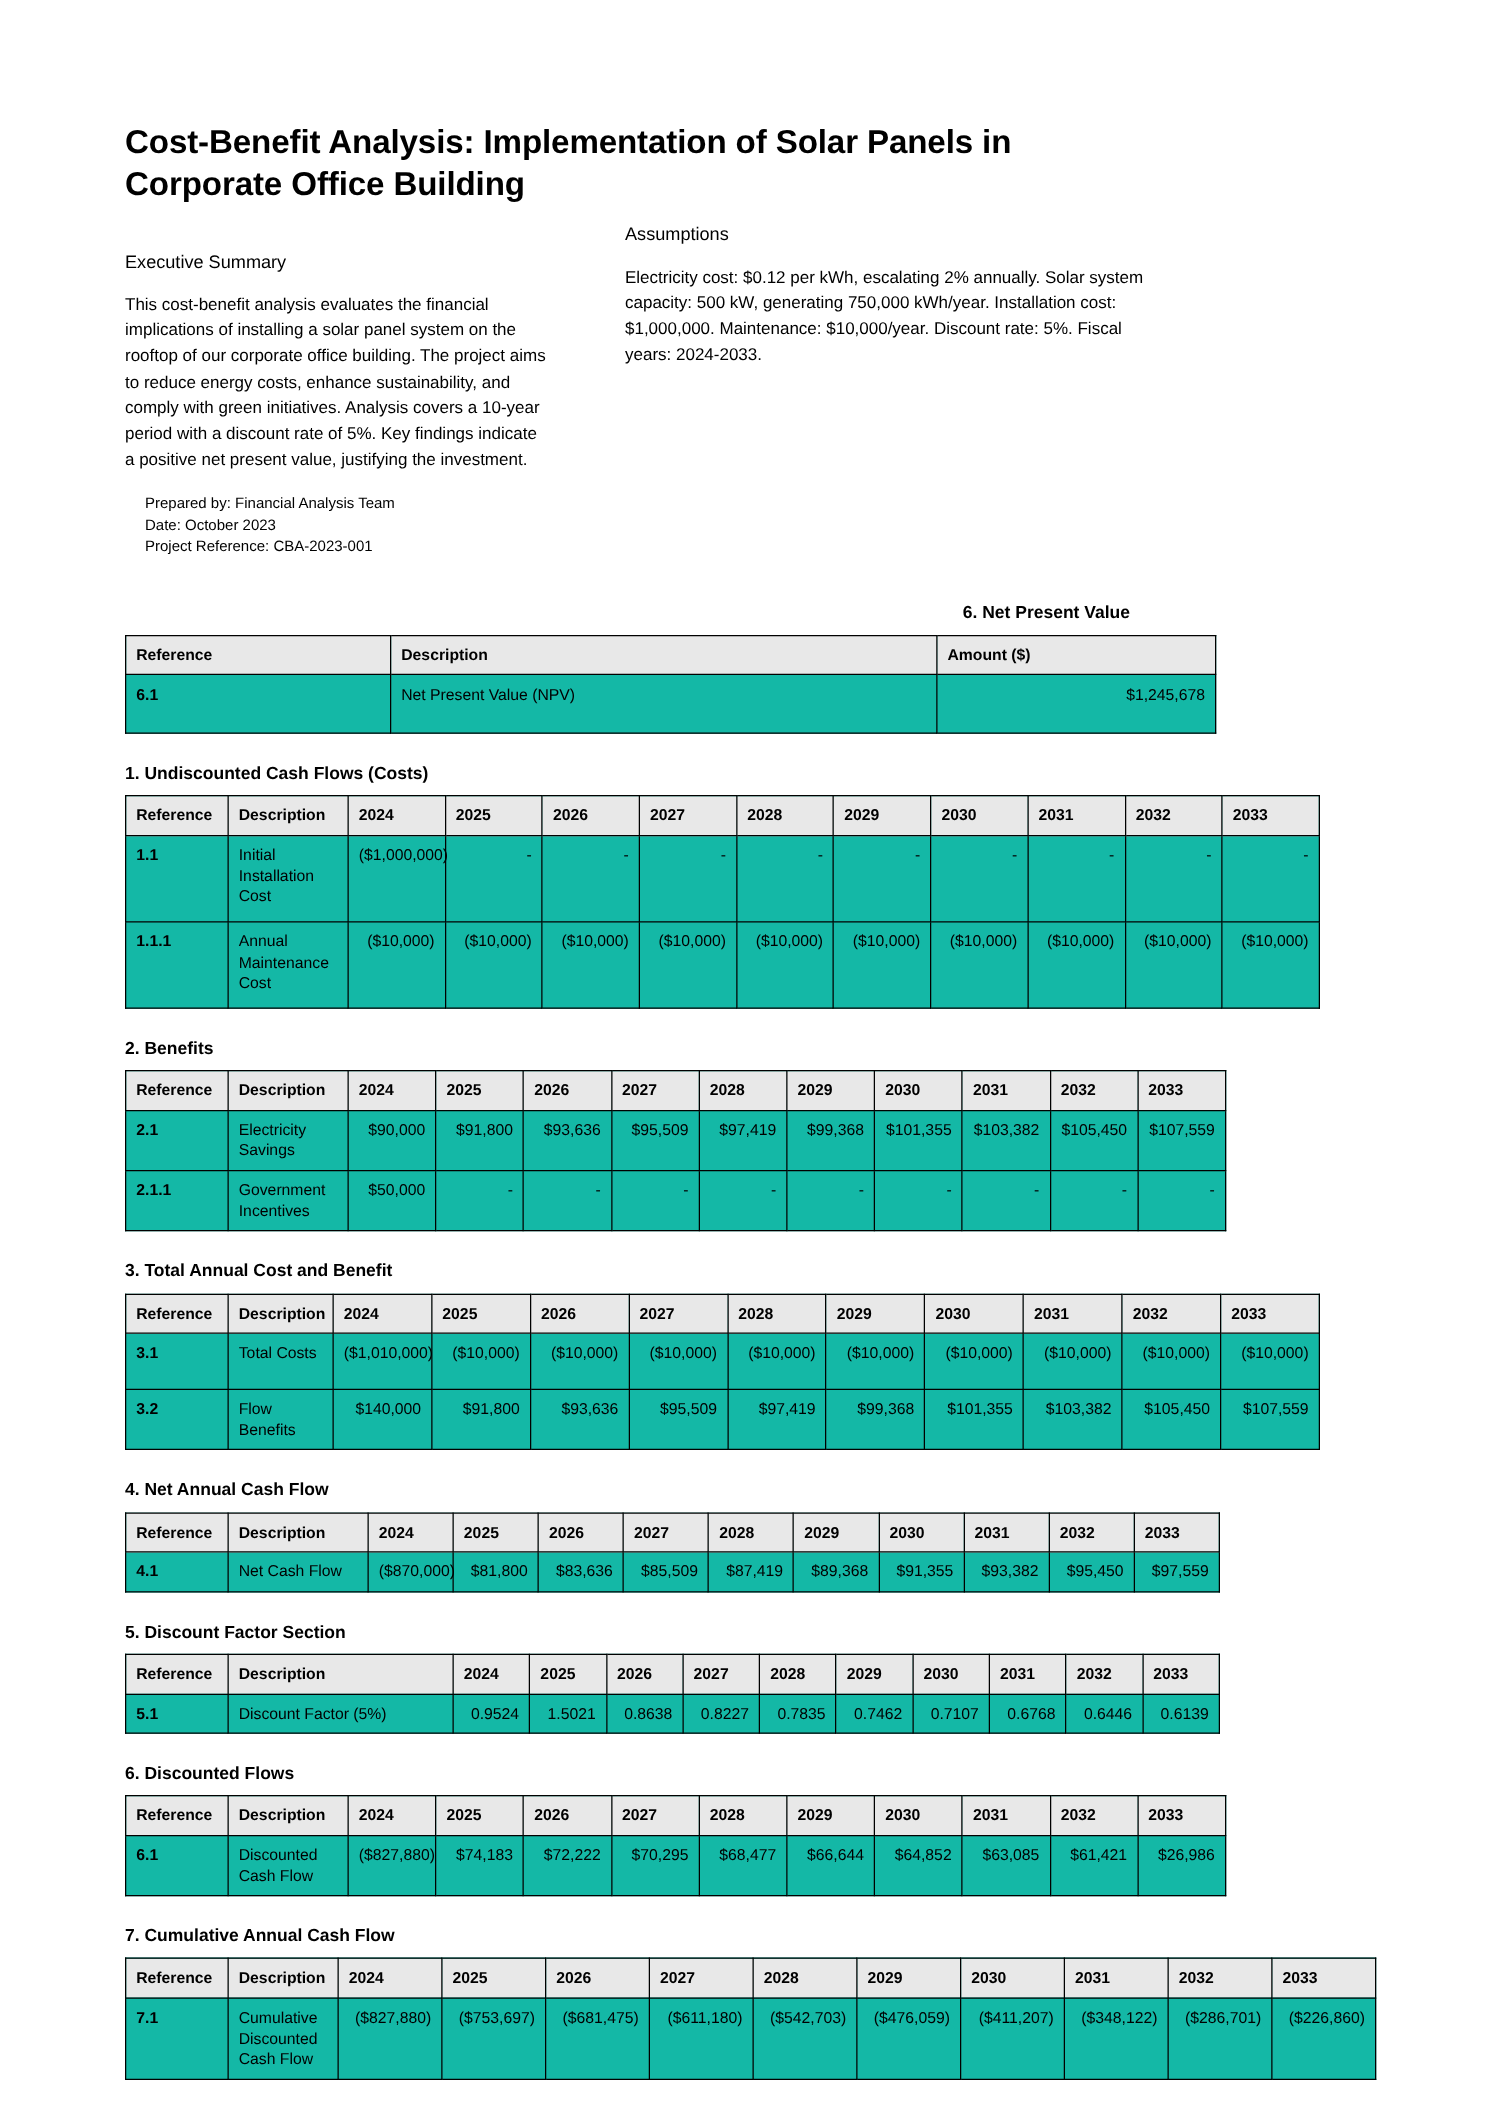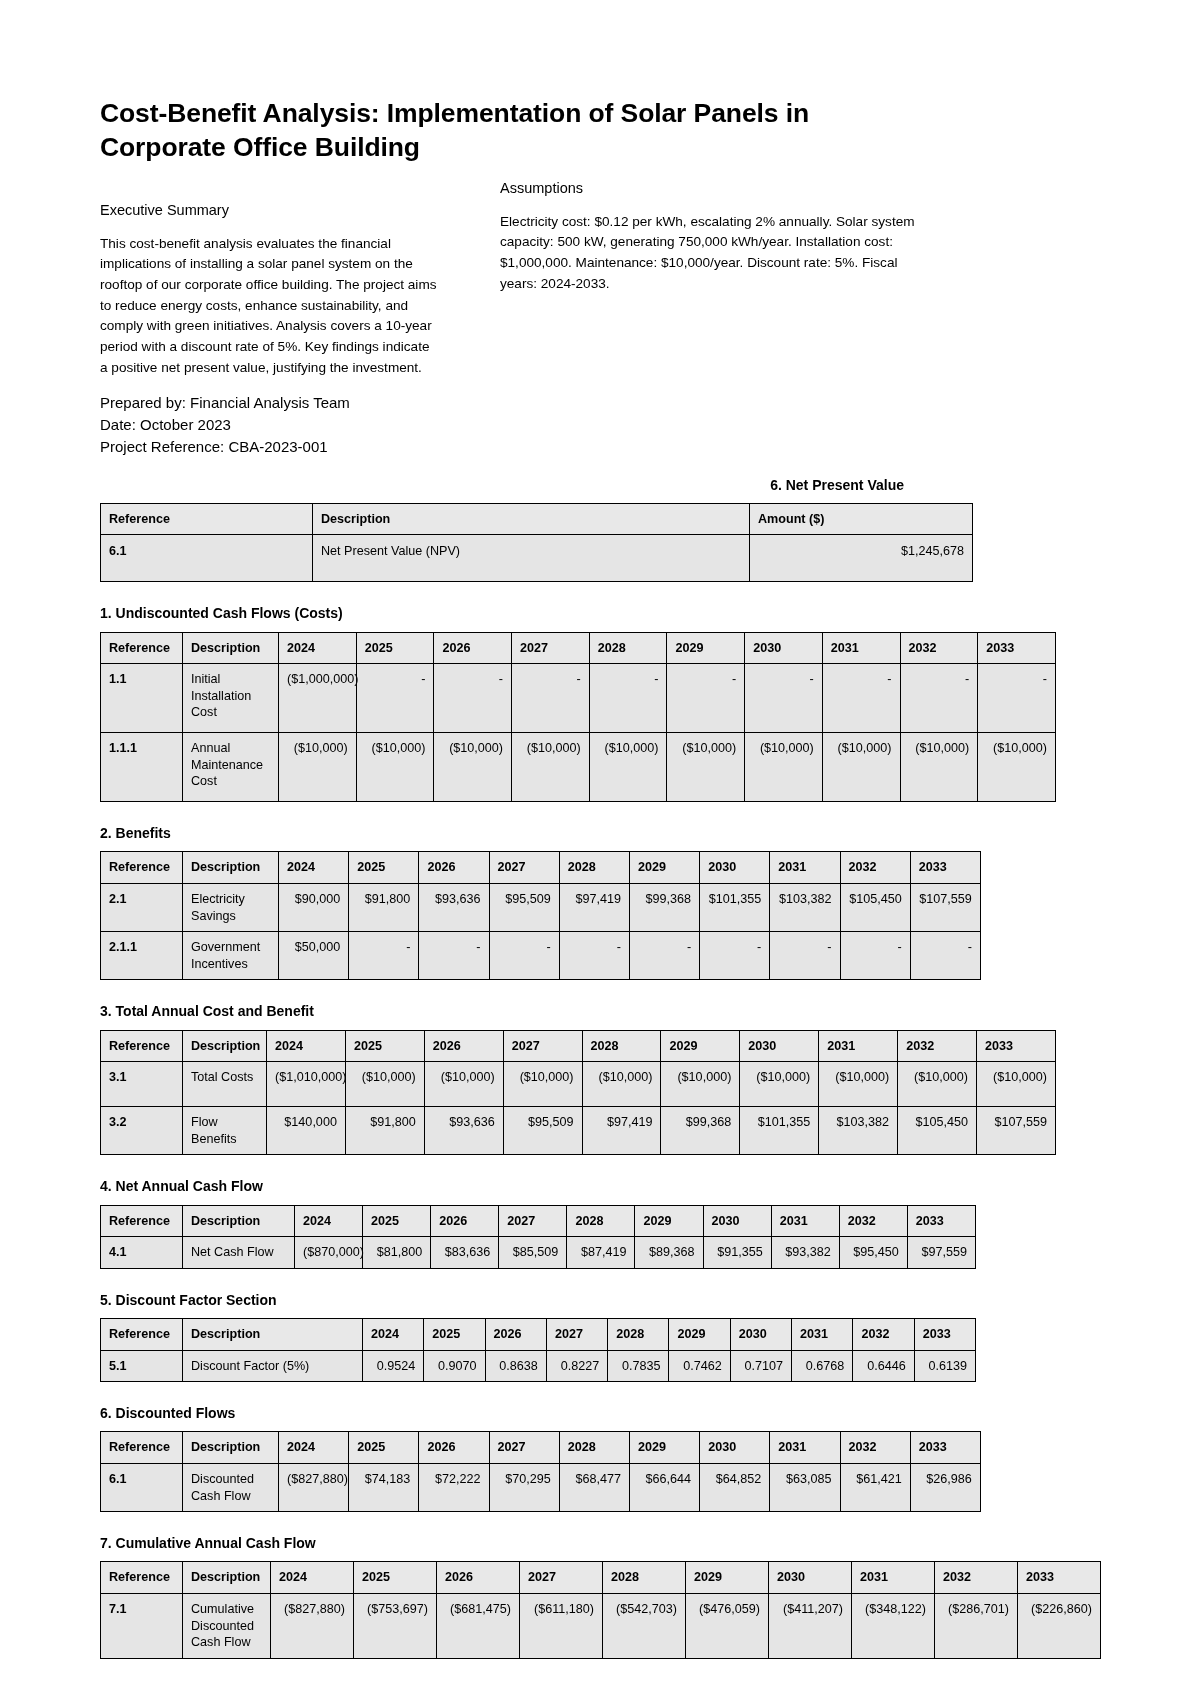--- a/index.html
+++ b/index.html
@@ -57,42 +57,42 @@
     font-weight: normal;
     margin: 0 0 14px 0;
     line-height: 1.3;
   }
   .body-text {
     font-size: 13.6px;
     line-height: 1.52;
     margin: 0 0 14px 0;
   }
   .meta-block {
-    font-size: 15px;
+    font-size: 12px;
     line-height: 1.45;
-    margin: 0;
+    margin: 16px;
   }
   .meta-block div { white-space: nowrap; }
 
   
   .section-head {
     font-size: 14px;
     font-weight: bold;
     margin: 22px 0 9px 0;
     line-height: 1.3;
   }
   .section-head.first { margin-top: 18px; text-align: right; }
 
   
   table {
     border-collapse: collapse;
     border: 1.4px solid #000;
     table-layout: fixed;
     font-size: 12.6px;
-    background: #e5e5e5;
+    background: #14b8a6;
   }
   table th, table td {
     border: 1px solid #000;
     padding: 7px 8px 7px 8px;
     vertical-align: top;
     line-height: 1.32;
     word-wrap: break-word;
     overflow-wrap: break-word;
   }
   table th {
@@ -468,21 +468,21 @@
           <th>2031</th>
           <th>2032</th>
           <th>2033</th>
         </tr>
       </thead>
     <tbody>
         <tr>
           <td class="ref">5.1</td>
           <td class="desc">Discount Factor (5%)</td>
           <td class="num">0.9524</td>
-          <td class="num">0.9070</td>
+          <td class="num">1.5021</td>
           <td class="num">0.8638</td>
           <td class="num">0.8227</td>
           <td class="num">0.7835</td>
           <td class="num">0.7462</td>
           <td class="num">0.7107</td>
           <td class="num">0.6768</td>
           <td class="num">0.6446</td>
           <td class="num">0.6139</td>
         </tr>
       </tbody>

